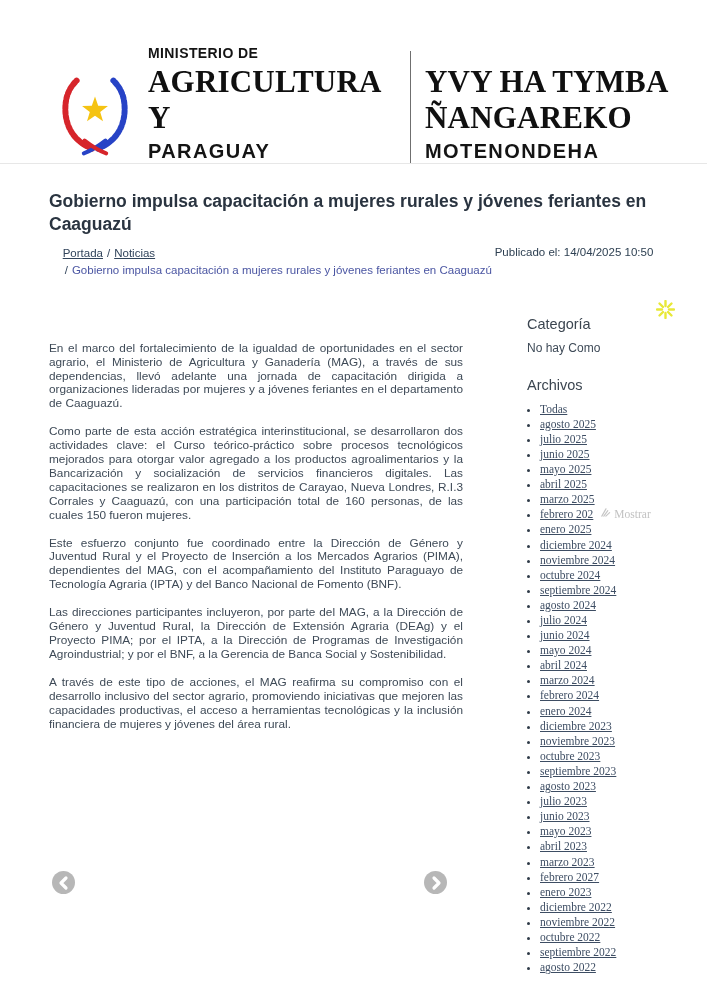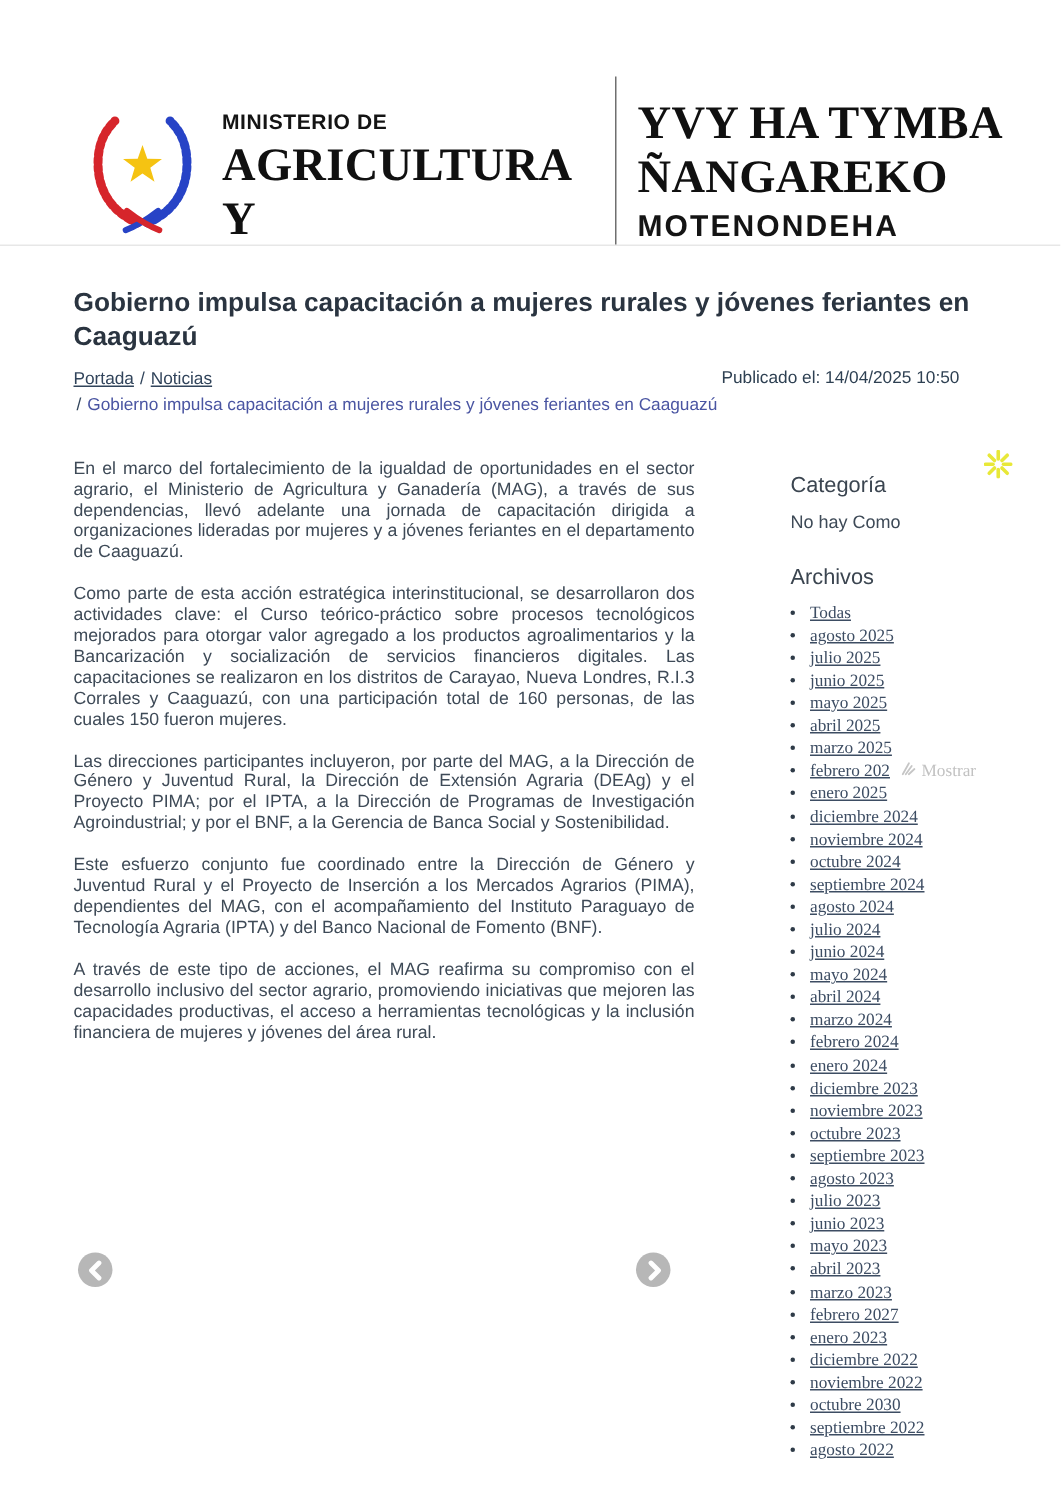--- a/index.html
+++ b/index.html
@@ -19,30 +19,30 @@
   .brand-top { font-size:14px; font-weight:bold; color:#141414; letter-spacing:.4px; margin-bottom:3px; }
   .brand-serif { font-family:"Liberation Serif","DejaVu Serif",serif; font-weight:bold; font-size:31px; line-height:1.14; color:#101010; letter-spacing:.2px; }
   .brand-bottom { font-size:20px; font-weight:bold; color:#141414; letter-spacing:1.4px; margin-top:5px; }
   .brand-divider { width:1px; height:112px; background:#6f6f6f; margin:3px 14px 0 6px; flex:0 0 auto; }
   .brand-right { width:250px; }
   .header-rule { border:none; border-top:1px solid #e7e7e7; }
 
   
   .container { padding:26px 40px 0 49px; }
   .article-title { font-size:17.5px; line-height:1.32; font-weight:bold; color:#2a3440; max-width:620px; }
-  .meta-row { display:flex; justify-content:flex-start; align-items:flex-start; margin-top:9px; }
+  .meta-row { display:flex; justify-content:center; align-items:flex-start; margin-top:9px; }
   .breadcrumb { width:432px; font-size:11.5px; line-height:1.5; color:#31445b; }
   .breadcrumb a { color:#31445b; text-decoration:underline; cursor:pointer; }
   .bc-sep { margin:0 4px; }
   .bc-current { color:#4a55a2; }
   .published { font-size:11.5px; color:#2e4052; white-space:nowrap; padding-top:1px; }
 
   
   .content-row { display:flex; margin-top:26px; }
-  .article-col { width:414px; flex:0 0 auto; }
+  .article-col { width:414px; flex:0 0 auto;margin-top:36px; }
   .article-col p { font-size:11.8px; line-height:1.18; text-align:justify; color:#3e4a57; margin-bottom:14px; }
   .carousel-nav { display:flex; justify-content:space-between; margin:140px 16px 0 3px; }
   .nav-circle { width:23px; height:23px; border-radius:50%; background:#b7b7b7; display:flex; align-items:center; justify-content:center; cursor:pointer; }
 
   
   .sidebar { width:140px; margin-left:auto; position:relative; padding-top:10px; }
   .accent-asterisk { position:absolute; top:-6px; right:-8px; }
   .side-heading { font-size:14.5px; font-weight:normal; color:#3b4550; }
   .cat-empty { font-size:12px; color:#3e4a57; margin:9px 0 22px; }
   .archives-list { margin-top:9px; padding-left:13px; list-style:disc; color:#2f3b48; }
@@ -58,20 +58,21 @@
     <path d="M46,106 C26,98 12,80 13,54 C13.5,40 18,30 27,21" fill="none" stroke="#d6252b" stroke-width="7.5" stroke-dasharray="3.6 2.8" stroke-linecap="round"></path>
     <path d="M54,106 C74,98 88,80 87,54 C86.5,40 82,30 73,21" fill="none" stroke="#2743c6" stroke-width="7.5" stroke-dasharray="3.6 2.8" stroke-linecap="round"></path>
     <path d="M63,96 C54,103 44,109 36,112" fill="none" stroke="#2743c6" stroke-width="5" stroke-linecap="round"></path>
     <path d="M37,96 C46,103 56,109 64,112" fill="none" stroke="#d6252b" stroke-width="5" stroke-linecap="round"></path>
     <polygon points="50,41 54,52.5 66.2,52.7 56.5,60.1 60,71.8 50,64.8 40,71.8 43.5,60.1 33.8,52.7 46,52.5" fill="#f5c312"></polygon>
   </svg>
 
   <div class="brand-left">
     <div class="brand-top">MINISTERIO DE</div>
     <div class="brand-serif">AGRICULTURA Y</div>
+    <div class="brand-bottom">PARAGUAY</div>
   </div>
 
   <div class="brand-divider"></div>
 
   <div class="brand-right">
     <div class="brand-serif">YVY HA TYMBA</div>
     <div class="brand-serif">ÑANGAREKO</div>
     <div class="brand-bottom">MOTENONDEHA</div>
   </div>
 </header>
@@ -90,22 +91,22 @@
     </div>
     <div class="published">Publicado el: 14/04/2025 10:50</div>
   </div>
 
   <div class="content-row">
 
     <div class="article-col">
       <div>
           <p>En el marco del fortalecimiento de la igualdad de oportunidades en el sector agrario, el Ministerio de Agricultura y Ganadería (MAG), a través de sus dependencias, llevó adelante una jornada de capacitación dirigida a organizaciones lideradas por mujeres y a jóvenes feriantes en el departamento de Caaguazú.</p>
           <p>Como parte de esta acción estratégica interinstitucional, se desarrollaron dos actividades clave: el Curso teórico-práctico sobre procesos tecnológicos mejorados para otorgar valor agregado a los productos agroalimentarios y la Bancarización y socialización de servicios financieros digitales. Las capacitaciones se realizaron en los distritos de Carayao, Nueva Londres, R.I.3 Corrales y Caaguazú, con una participación total de 160 personas, de las cuales 150 fueron mujeres.</p>
+          <p>Este esfuerzo conjunto fue coordinado entre la Dirección de Género y Juventud Rural y el Proyecto de Inserción a los Mercados Agrarios (PIMA), dependientes del MAG, con el acompañamiento del Instituto Paraguayo de Tecnología Agraria (IPTA) y del Banco Nacional de Fomento (BNF).</p>
           <p>Las direcciones participantes incluyeron, por parte del MAG, a la Dirección de Género y Juventud Rural, la Dirección de Extensión Agraria (DEAg) y el Proyecto PIMA; por el IPTA, a la Dirección de Programas de Investigación Agroindustrial; y por el BNF, a la Gerencia de Banca Social y Sostenibilidad.</p>
-          <p>Este esfuerzo conjunto fue coordinado entre la Dirección de Género y Juventud Rural y el Proyecto de Inserción a los Mercados Agrarios (PIMA), dependientes del MAG, con el acompañamiento del Instituto Paraguayo de Tecnología Agraria (IPTA) y del Banco Nacional de Fomento (BNF).</p>
           <p>A través de este tipo de acciones, el MAG reafirma su compromiso con el desarrollo inclusivo del sector agrario, promoviendo iniciativas que mejoren las capacidades productivas, el acceso a herramientas tecnológicas y la inclusión financiera de mujeres y jóvenes del área rural.</p>
         </div>
       <div class="carousel-nav">
         <div class="nav-circle">
           <svg width="22" height="22" viewBox="0 0 22 22">
               <polyline points="13,6 8,11 13,16" fill="none" stroke="#ffffff" stroke-width="3.2" stroke-linecap="round" stroke-linejoin="round"></polyline>
             </svg>
         </div>
         <div class="nav-circle">
           <svg width="22" height="22" viewBox="0 0 22 22">
@@ -167,20 +168,20 @@
           <li><a href="#">agosto 2023</a></li>
           <li><a href="#">julio 2023</a></li>
           <li><a href="#">junio 2023</a></li>
           <li><a href="#">mayo 2023</a></li>
           <li><a href="#">abril 2023</a></li>
           <li><a href="#">marzo 2023</a></li>
           <li><a href="#">febrero 2027</a></li>
           <li><a href="#">enero 2023</a></li>
           <li><a href="#">diciembre 2022</a></li>
           <li><a href="#">noviembre 2022</a></li>
-          <li><a href="#">octubre 2030</a></li>
+          <li><a href="#">octubre 2022</a></li>
           <li><a href="#">septiembre 2022</a></li>
           <li><a href="#">agosto 2022</a></li>
         </ul>
     </aside>
 
   </div>
 </div>
 
 </body></html>

